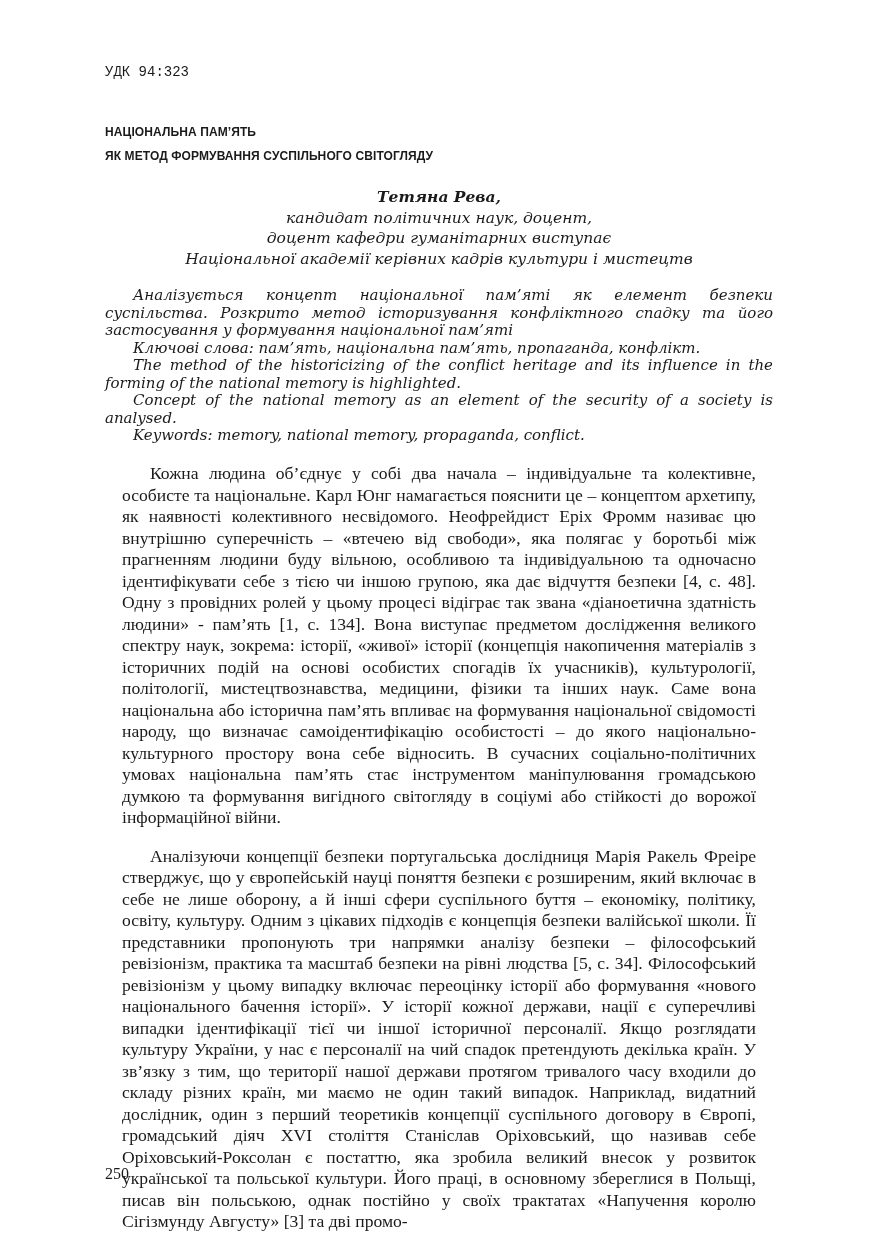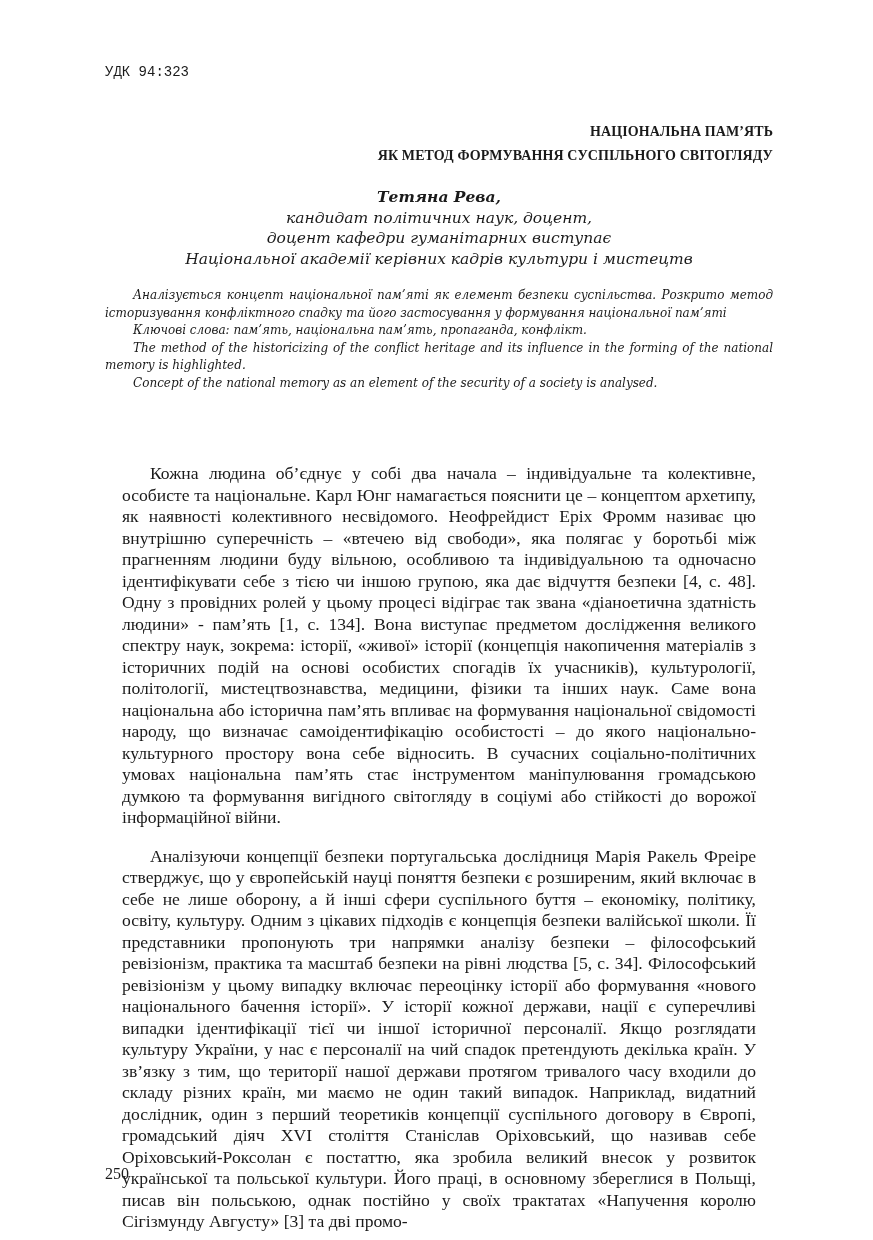--- a/index.html
+++ b/index.html
@@ -1,22 +1,22 @@
 <!DOCTYPE html>
 <html><head>
 <meta charset="utf-8">
 <style>
   html, body { margin: 0; padding: 0; background: #ffffff; }
   body { width: 873px; height: 1240px; position: relative; overflow: hidden; color: #1a1a1a; }
   .page { position: absolute; left: 105px; top: 0; width: 668px; }
   .udk { position: absolute; left: 0; top: 64px; font-family: Liberation Mono, monospace; font-size: 14px; }
-  .title { position: absolute; left: 0; top: 120px; width: 668px; text-align: right; font-family: Liberation Serif, serif; font-weight: bold; font-size: 14px; line-height: 24px; letter-spacing: 0.1px; }
+  .title { position: absolute; left: 0; top: 120px; width: 668px; text-align: left; font-family: Liberation Sans, sans-serif; font-weight: bold; font-size: 12px; line-height: 24px; letter-spacing: 0.1px; }
   .author-block { position: absolute; left: 0; top: 187px; width: 668px; text-align: center; font-family: "DejaVu Serif", serif; font-style: italic; font-size: 15.5px; line-height: 20.5px; }
   .author-name { font-weight: bold; }
-  .abstract { position: absolute; left: 0; top: 287px; width: 668px; font-family: "DejaVu Serif", serif; font-style: italic; font-size: 12px; line-height: 17.5px; text-align: justify; }
+  .abstract { position: absolute; left: 0; top: 287px; width: 668px; font-family: "DejaVu Serif", serif; font-style: italic; font-size: 15px; line-height: 17.5px; text-align: justify; }
   .abstract p { margin: 0; text-indent: 28px; }
   .abstract .kw-label { font-weight: normal; }
   .body-text { position: absolute; left: 0; top: 446px; width: 668px; font-family: "Liberation Serif", serif; font-size: 17.6px; line-height: 21.5px; text-align: justify; hyphens: manual; }
   .body-text p { margin: 17px; text-indent: 28px; }
   .page-num { position: absolute; left: 0; top: 1137px; font-family: "Liberation Serif", serif; font-size: 16px; margin-top: 28px; }
 </style>
 </head>
 <body>
 
 <div class="page">
@@ -32,20 +32,21 @@
     <div>кандидат політичних наук, доцент,</div>
     <div>доцент кафедри гуманітарних виступає</div>
     <div>Національної академії керівних кадрів культури і мистецтв</div>
   </div>
 
   <div class="abstract">
     <p>Аналізується концепт національної пам’яті як елемент безпеки суспільства. Роз­крито метод історизування конфліктного спадку та його застосування у формування національної пам’яті</p>
     <p><span class="kw-label">Ключові слова:</span><span> пам’ять, національна пам’ять, пропаганда, конфлікт.</span></p>
     <p>The method of the historicizing of the conflict heritage and its influence in the forming of the national memory is highlighted.</p>
     <p>Concept of the national memory as an element of the security of a society is analysed.</p>
+    <p><span class="kw-label">Keywords:</span><span> memory, national memory, propaganda, conflict.</span></p>
   </div>
 
   <div class="body-text">
     <p>Кожна людина об’єднує у собі два начала – індивідуальне та колективне, особисте та національне. Карл Юнг намагається пояснити це – концептом ар­хетипу, як наявності колективного несвідомого. Неофрейдист Еріх Фромм на­зиває цю внутрішню суперечність – «втечею від свободи», яка полягає у бо­ротьбі між прагненням людини буду вільною, особливою та індивідуальною та одночасно ідентифікувати себе з тією чи іншою групою, яка дає відчуття безпеки [4, с. 48]. Одну з провідних ролей у цьому процесі відіграє так звана «діаноетична здатність людини» - пам’ять [1, с. 134]. Вона виступає предметом дослідження великого спектру наук, зокрема: історії, «живої» історії (концеп­ція накопичення матеріалів з історичних подій на основі особистих спогадів їх учасників), культурології, політології, мистецтвознавства, медицини, фізики та інших наук. Саме вона національна або історична пам’ять впливає на фор­мування національної свідомості народу, що визначає самоідентифікацію осо­бистості – до якого національно-культурного простору вона себе відносить. В сучасних соціально-політичних умовах національна пам’ять стає інструментом маніпулювання громадською думкою та формування вигідного світогляду в со­ціумі або стійкості до ворожої інформаційної війни.</p>
     <p>Аналізуючи концепції безпеки португальська дослідниця Марія Ракель Фре­іре стверджує, що у європейській науці поняття безпеки є розширеним, який включає в себе не лише оборону, а й інші сфери суспільного буття – економіку, політику, освіту, культуру. Одним з цікавих підходів є концепція безпеки ва­лійської школи. Її представники пропонують три напрямки аналізу безпеки – філософський ревізіонізм, практика та масштаб безпеки на рівні людства [5, с. 34]. Філософський ревізіонізм у цьому випадку включає переоцінку іс­торії або формування «нового національного бачення історії». У історії кожної держави, нації є суперечливі випадки ідентифікації тієї чи іншої історичної персоналії. Якщо розглядати культуру України, у нас є персоналії на чий спа­док претендують декілька країн. У зв’язку з тим, що території нашої держави протягом тривалого часу входили до складу різних країн, ми маємо не один такий випадок. Наприклад, видатний дослідник, один з перший теоретиків концепції суспільного договору в Європі, громадський діяч XVI століття Ста­ніслав Оріховський, що називав себе Оріховський-Роксолан є постаттю, яка зробила великий внесок у розвиток української та польської культури. Його праці, в основному збереглися в Польщі, писав він польською, однак постійно у своїх трактатах «Напучення королю Сігізмунду Августу» [3] та дві промо-</p>
   </div>
 
   <div class="page-num">250</div>
 </div>
 

